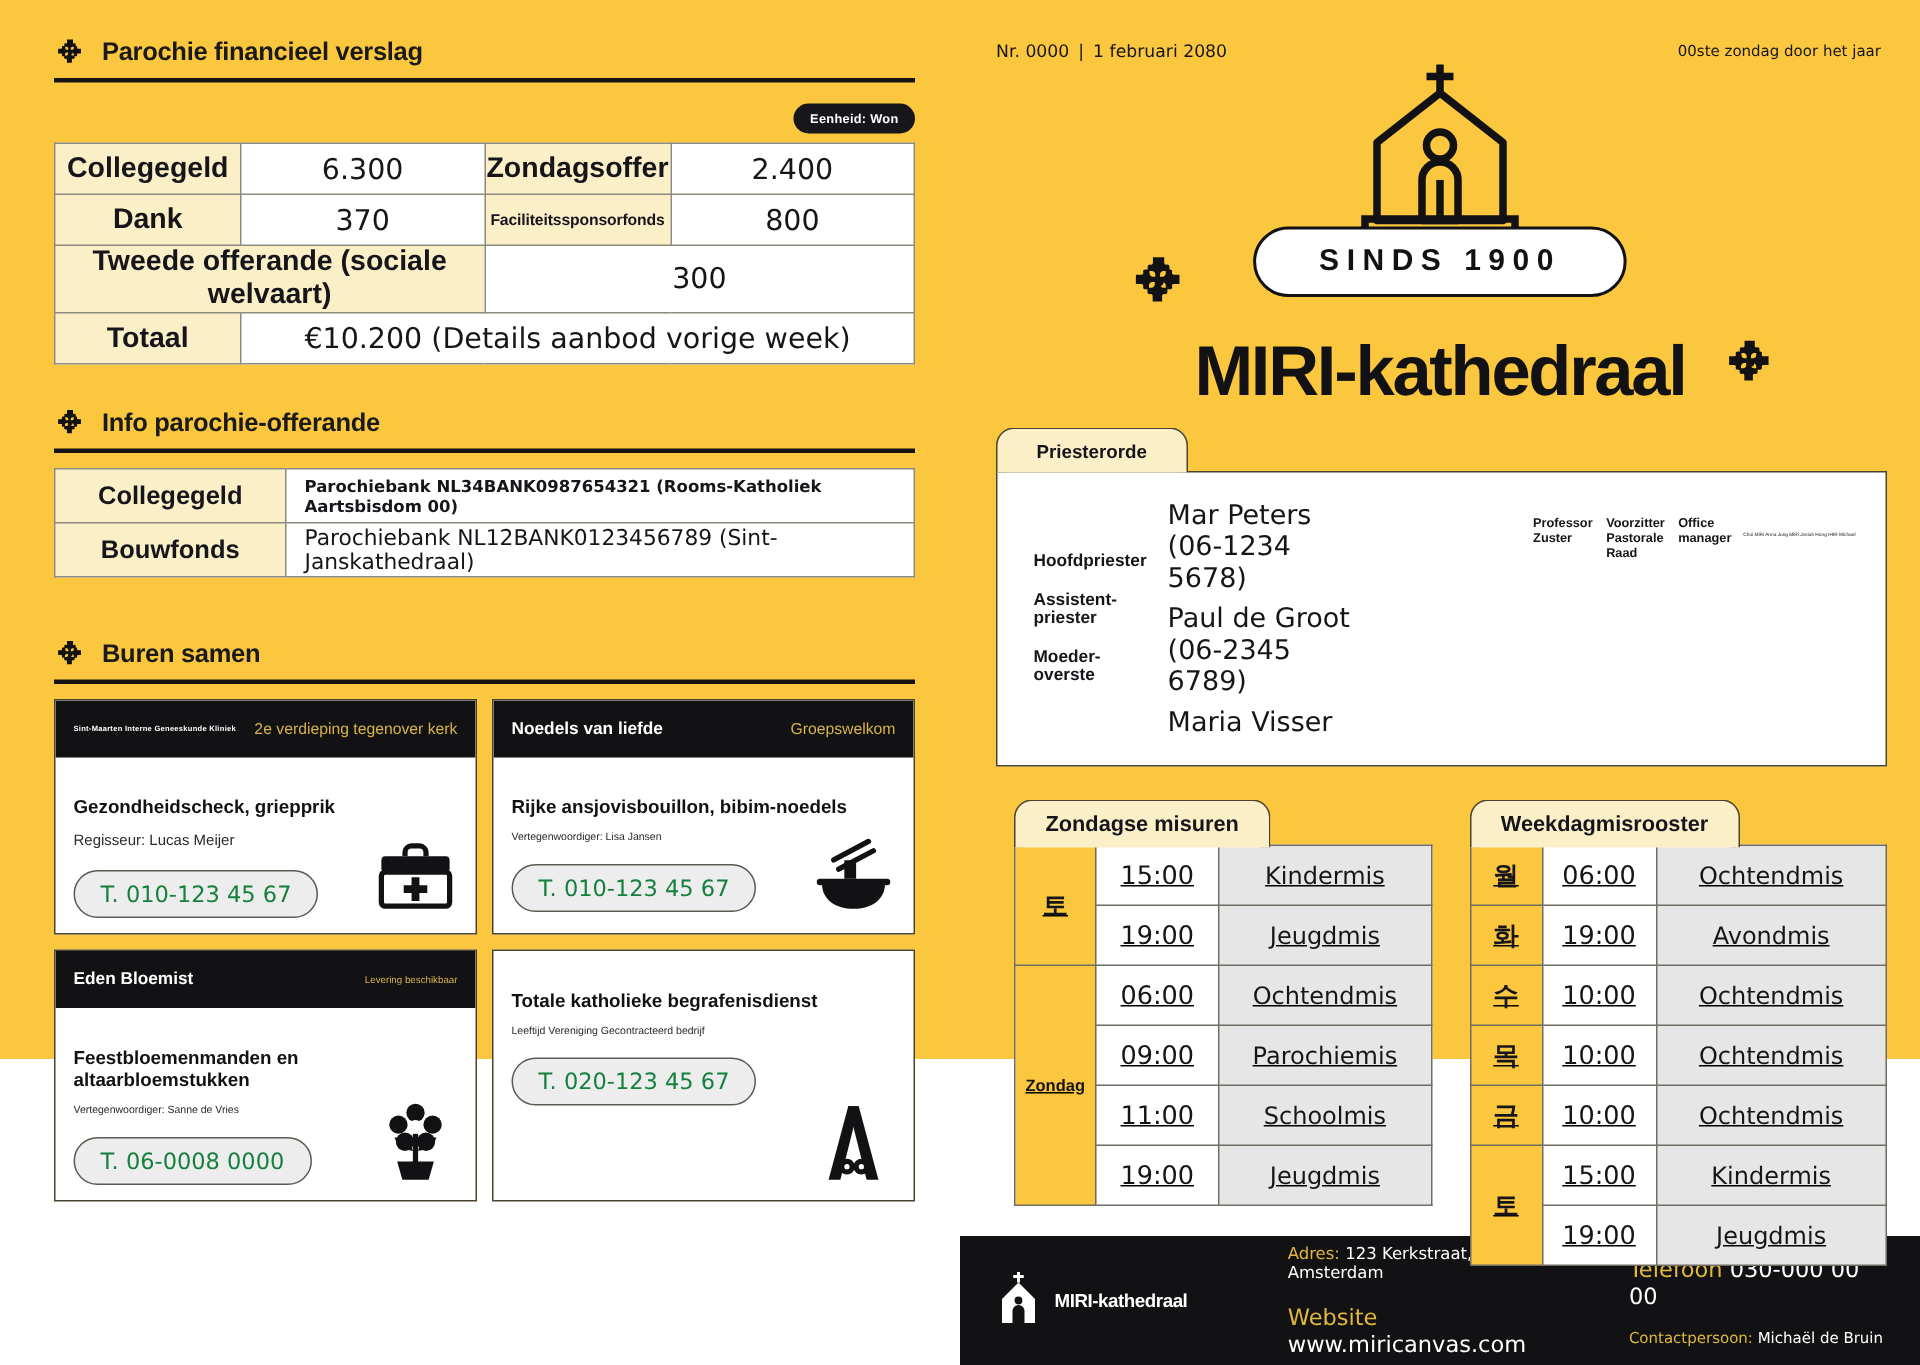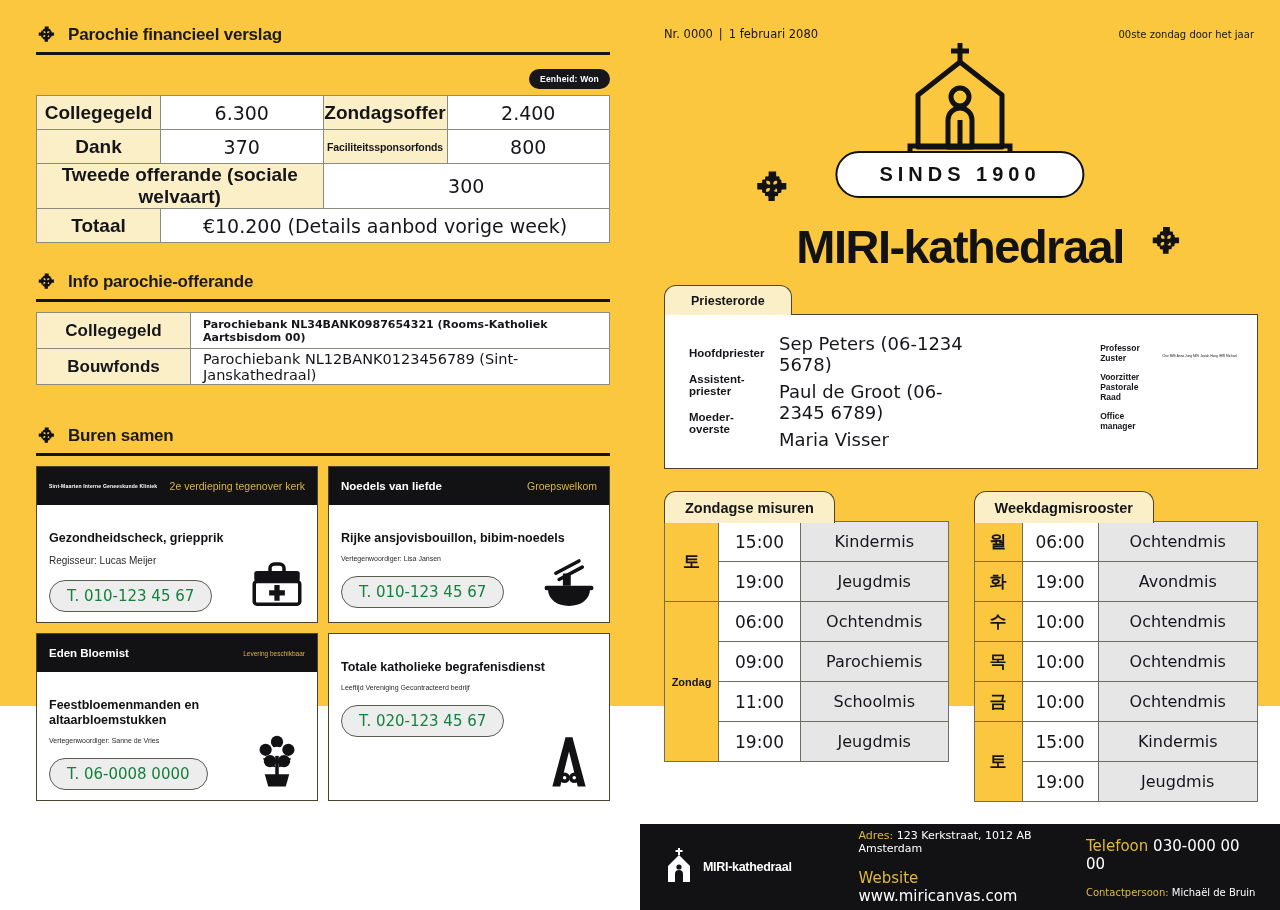--- a/index.html
+++ b/index.html
@@ -219,29 +219,30 @@
   }
   .clergy-left { display: flex; gap: 14px; }
   .clergy-roles { display: flex; flex-direction: column; justify-content: center; gap: 14px; }
   .clergy-roles div { font-size: 11.5px; font-weight: bold; color: #16151a; }
   .clergy-names { display: flex; flex-direction: column; gap: 6px; }
   .clergy-names div {
     font-size: 18px; color: #16151a;
     font-family: "DejaVu Sans", sans-serif;
   }
   .clergy-right { margin-left: 72px; display: flex; gap: 8px; padding-top: 10px; }
-  .clergy-right-roles { display: flex; flex-direction: column; gap: 9px; margin-left: 41px; }
+  .clergy-right-roles { display: flex; gap: 9px; margin-left: 41px; }
   .clergy-right-roles div { font-size: 8.5px; font-weight: bold; color: #16151a; }
   .microtext { font-size: 3.2px; color: #16151a; align-self: flex-start; margin-top: 11px; white-space: nowrap; }
 
   
   .schedules {
     display: flex;
     gap: 25px;
-    margin: 22px 22px 0 24px;
+    margin: 22px 22px 0 36px;
+    text-decoration: underline;
   }
   .sched { flex: 1; position: relative; }
   .sched-tab {
     display: inline-block;
     background: #FBEFC8;
     border: 1.5px solid #4a4330;
     border-bottom: none;
     border-radius: 12px 12px 0 0;
     padding: 8px 20px 7px 20px;
     font-size: 14.5px; font-weight: bold;
@@ -524,21 +525,21 @@
       <div class="tab">Priesterorde</div>
       <div class="panel-body">
         <div class="clergy">
           <div class="clergy-left">
             <div class="clergy-roles">
               <div>Hoofdpriester</div>
               <div>Assistent-priester</div>
               <div>Moeder-overste</div>
             </div>
             <div class="clergy-names">
-              <div>Sep Peters (06-1234 5678)</div>
+              <div>Mar Peters (06-1234 5678)</div>
               <div>Paul de Groot (06-2345 6789)</div>
               <div>Maria Visser</div>
             </div>
           </div>
           <div class="clergy-right">
             <div class="clergy-right-roles">
               <div>Professor Zuster</div>
               <div>Voorzitter Pastorale Raad</div>
               <div>Office manager</div>
             </div>

